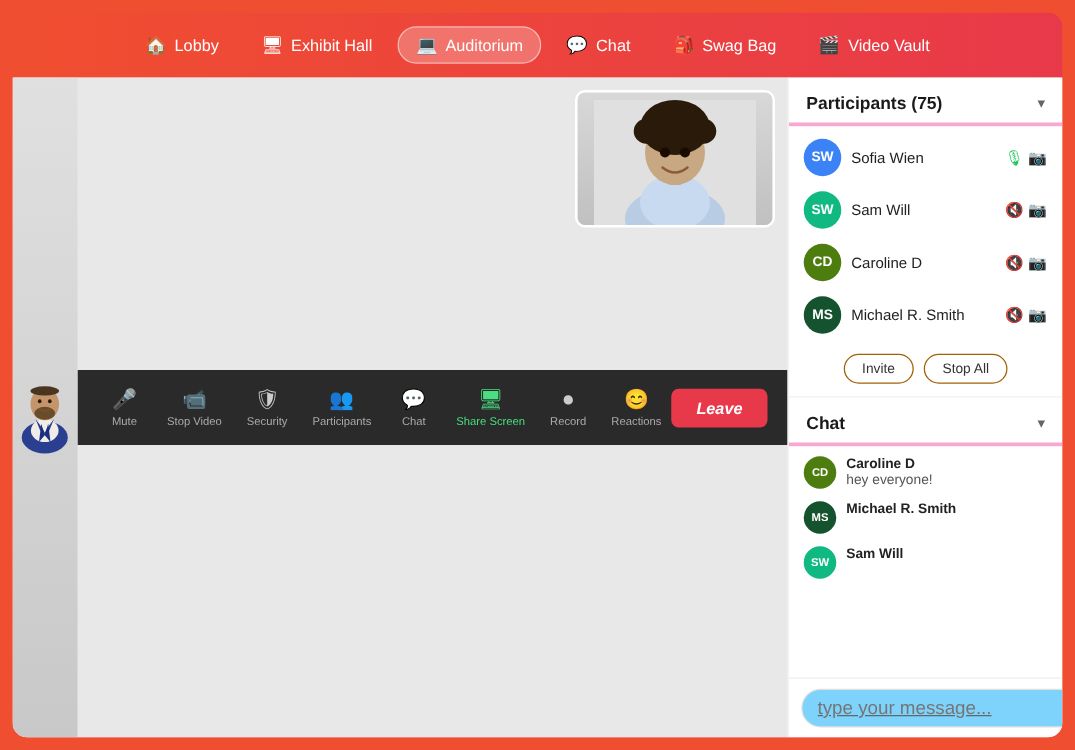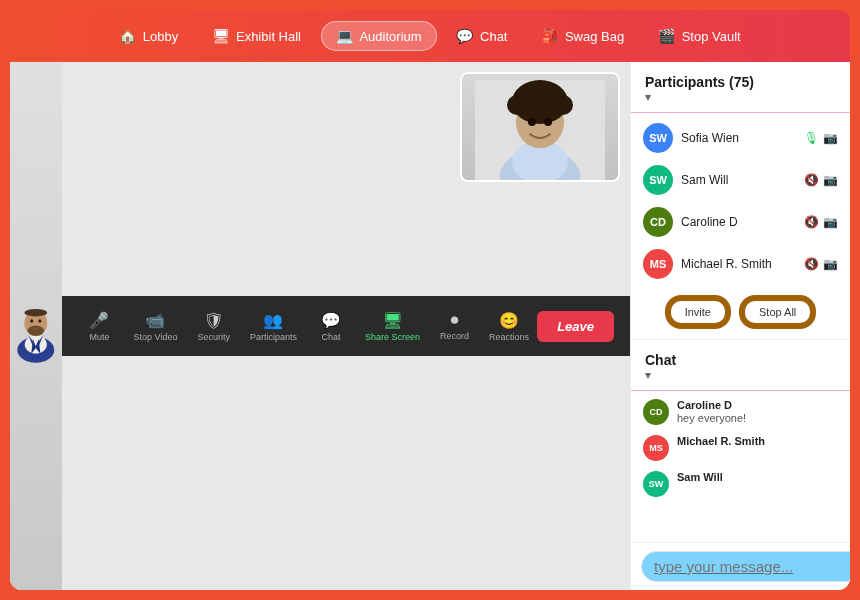--- a/index.html
+++ b/index.html
@@ -151,25 +151,24 @@
       width: 220px;
       background: white;
       display: flex;
       flex-direction: column;
       border-left: 1px solid #eee;
       overflow: hidden;
     }
     
     .section-header {
       display: flex;
-      align-items: flex-start;
+      align-items: center;
       justify-content: space-between;
       padding: 12px 14px 8px;
-      border-bottom: 1px solid #f9a8d4;
-      flex-direction: column;
+      border-bottom: 3px solid #f9a8d4;
     }
     .section-title {
       font-size: 14px;
       font-weight: 700;
       color: #1a1a1a;
     }
     .chevron-icon { font-size: 12px; color: #666; cursor: pointer; }
     .participant-list { padding: 4px 0; }
     .participant-item {
       display: flex;
@@ -204,21 +203,21 @@
     .mic-off { color: #bbb; }
     .cam-off { color: #bbb; }
     .invite-row {
       display: flex;
       gap: 8px;
       padding: 6px 12px 10px;
       justify-content: center;
     }
     .action-btn {
       padding: 5px 14px;
-      border: 6px solid #a16207;
+      border: 1px solid #a16207;
       background: white;
       border-radius: 16px;
       font-size: 11px;
       color: #333;
       cursor: pointer;
       font-weight: 500;
     }
     
     .chat-section {
       flex: 1;
@@ -284,21 +283,21 @@
       font-size: 16px;
       color: #e8394a;
       cursor: pointer;
       padding: 2px;
     }
 
     
     .av-blue { background: #3b82f6; }
     .av-green { background: #10b981; }
     .av-purple { background: #4d7c0f; }
-    .av-orange { background: #ef4444; }
+    .av-orange { background: #14532d; }
   </style>
 </head>
 <body>
 
 <div class="outer-wrapper">
 
   <nav class="top-nav">
     <div class="nav-item">
       <span class="nav-icon">🏠</span>
       <span>Lobby</span>
@@ -314,21 +313,21 @@
     <div class="nav-item">
       <span class="nav-icon">💬</span>
       <span>Chat</span>
     </div>
     <div class="nav-item">
       <span class="nav-icon">🎒</span>
       <span>Swag Bag</span>
     </div>
     <div class="nav-item">
       <span class="nav-icon">🎬</span>
-      <span>Stop Vault</span>
+      <span>Video Vault</span>
     </div>
   </nav>
 
   <div class="main-content">
 
     <div class="video-area">
 
       <div class="speaker-figure">
         <svg class="speaker-svg" viewBox="0 0 280 380">
 

